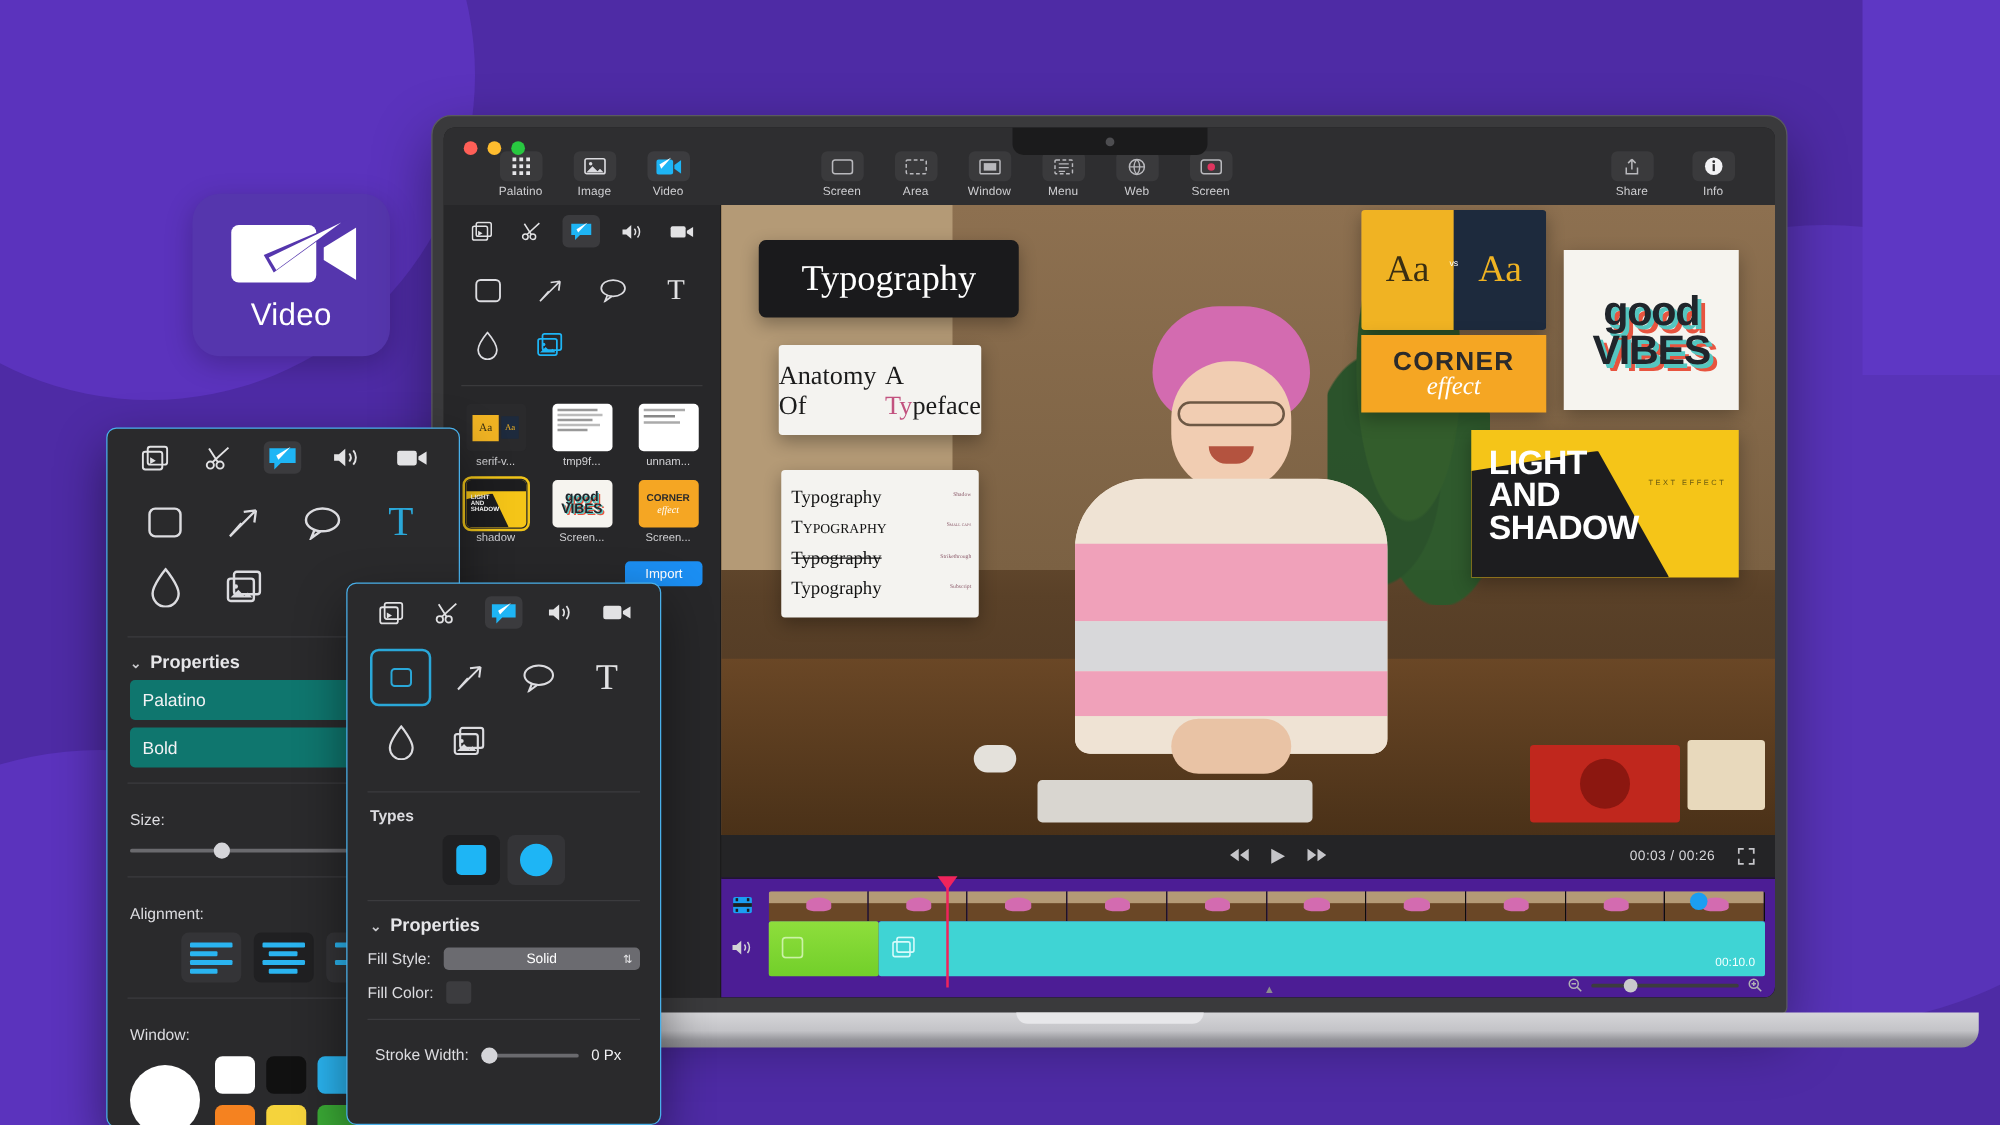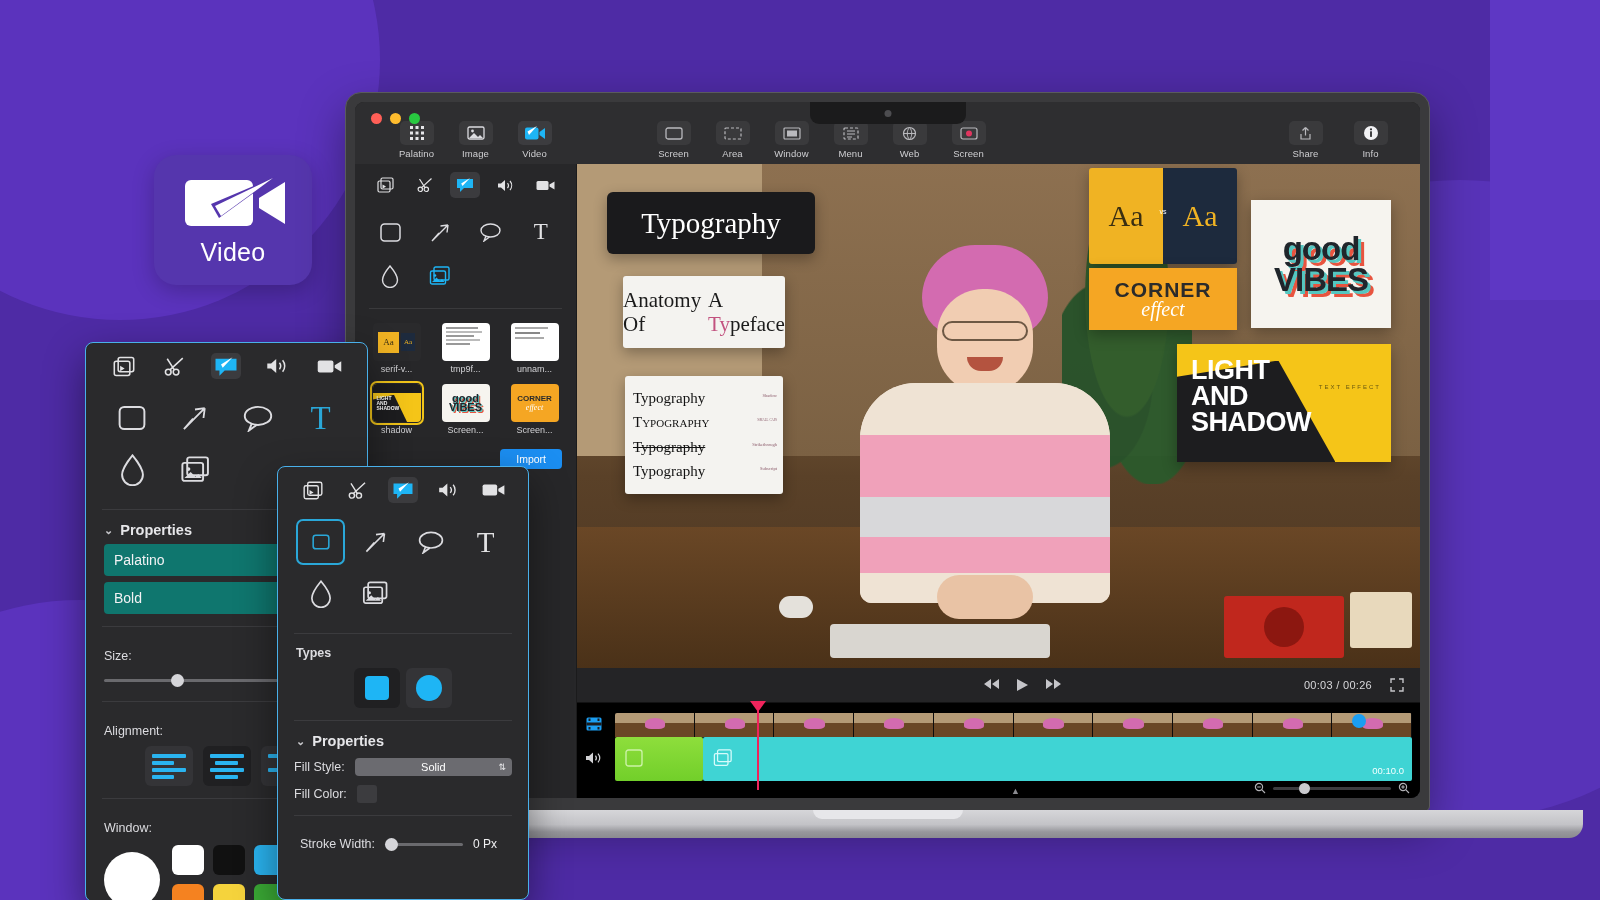--- a/index.html
+++ b/index.html
@@ -73,21 +73,21 @@
   .import-wrap{display:flex;justify-content:flex-end;padding:10px 14px 0;}
   .import-btn{background:#1b8ef2;color:#fff;font-size:10.5px;border:0;border-radius:4px;padding:4px 16px;}
 
   
   .video-area{flex:1;position:relative;overflow:hidden;background:#6d553f;min-height:0;}
   .player-bar{height:34px;background:#242426;display:flex;align-items:center;padding:0 16px;flex:none;}
   .pb-ctrls{display:flex;gap:16px;margin-left:390px;color:#b9b9bd;}
   .pb-time{margin-left:auto;color:#d8d8db;font-size:11px;letter-spacing:.3px;}
   .pb-full{margin-left:18px;color:#b9b9bd;}
 
-  .timeline{height:96px;background:#000000;display:flex;flex:none;border-top:1px solid #121213;}
+  .timeline{height:96px;background:#4c1d95;display:flex;flex:none;border-top:1px solid #121213;}
   .tl-heads{width:34px;flex:none;display:flex;flex-direction:column;align-items:center;padding-top:14px;gap:20px;}
   .tl-tracks{flex:1;position:relative;padding:10px 8px 0 4px;min-width:0;}
   .tl-filmstrip{height:24px;display:flex;overflow:hidden;border-radius:2px 2px 0 0;}
   .film-frame{flex:1;min-width:0;position:relative;overflow:hidden;border-right:1px solid #0c0c0d;}
   .tl-clips{height:44px;display:flex;margin-top:0;}
   .clip-green{width:88px;background:linear-gradient(180deg,#8ede3c,#72cf2a);border-radius:2px;position:relative;}
   .clip-cyan{flex:1;background:#3fd4d4;border-radius:2px;position:relative;}
   .clip-dur{position:absolute;right:8px;bottom:5px;font-size:9.5px;color:#f3ffff;}
   .playhead{position:absolute;left:146px;top:0;bottom:8px;width:2px;background:#f0245c;z-index:4;}
   .playhead:before{content:"";position:absolute;left:-7px;top:-2px;border-left:8px solid transparent;border-right:8px solid transparent;border-top:11px solid #f0245c;}

